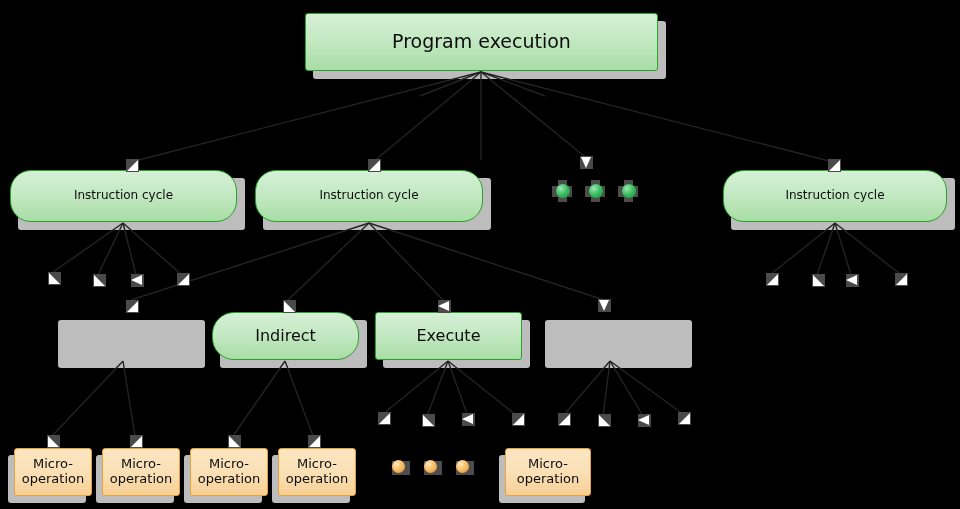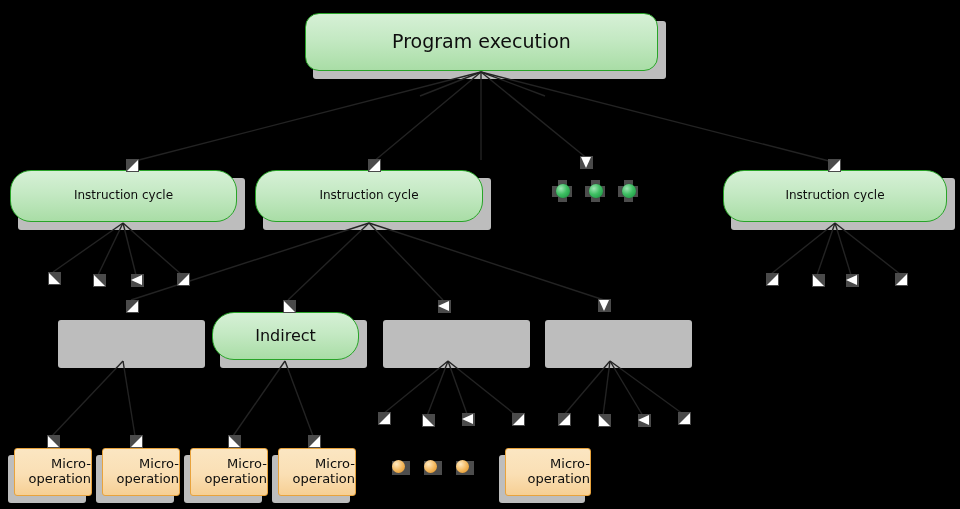--- a/index.html
+++ b/index.html
@@ -37,21 +37,20 @@
     z-index: 2;
   }
 
   .green {
     border: 1.4px solid #28a428;
     background: linear-gradient(180deg, #d6f0d6 0%, #c4e9c3 45%, #a9dda6 100%);
   }
   .orange {
     border: 1.4px solid #e8a33d;
     background: linear-gradient(180deg, #fbe6c2 0%, #fadfb4 55%, #f6cf94 100%);
-    text-align: right;
   }
 
   .t-program { font-size: 19px; }
   .t-cycle   { font-size: 12px; border-radius: 21px; }
   .t-phase   { font-size: 16px; }
   .t-micro   { font-size: 13px; }
 
   
   .dot-holder { position: absolute; z-index: 6; }
   .dot {
@@ -157,21 +156,21 @@
       <path d="M448 361 L467 414"></path>
       <path d="M448 361 L517 416"></path>
       <path d="M610 361 L563 416"></path>
       <path d="M610 361 L603 416"></path>
       <path d="M610 361 L643 416"></path>
       <path d="M610 361 L683 414"></path>
     </g>
   </svg>
 
   <div class="shadow" style="left:313px; top:21px; width:353px; height:58px;"></div>
-  <div class="node green t-program" style="left:305px; top:13px; width:353px; height:58px;border-radius:14px;">
+  <div class="node green t-program" style="left:305px; top:13px; width:353px; height:58px;">
     <span>Program execution</span>
   </div>
 
   <div class="shadow" style="left:18px; top:178px; width:227px; height:52px;"></div>
   <div class="node green t-cycle" style="left:10px; top:170px; width:227px; height:52px;">
     <span>Instruction cycle</span>
   </div>
 
   <div class="shadow" style="left:263px; top:178px; width:228px; height:52px;"></div>
   <div class="node green t-cycle" style="left:255px; top:170px; width:228px; height:52px;">
@@ -198,20 +197,23 @@
   </div>
 
   <div class="shadow" style="left:58px; top:320px; width:147px; height:48px;"></div>
 
   <div class="shadow" style="left:220px; top:320px; width:147px; height:48px;"></div>
   <div class="node green t-phase" style="left:212px; top:312px; width:147px; height:48px;border-radius:22px;">
     <span>Indirect</span>
   </div>
 
   <div class="shadow" style="left:383px; top:320px; width:147px; height:48px;"></div>
+  <div class="node green t-phase" style="left:375px; top:312px; width:147px; height:48px;">
+    <span>Execute</span>
+  </div>
 
   <div class="shadow" style="left:545px; top:320px; width:147px; height:48px;"></div>
 
   <div class="shadow" style="left:8px; top:455px; width:78px; height:48px;"></div>
   <div class="node orange t-micro" style="left:14px; top:448px; width:78px; height:48px;">
     <span>Micro-operation</span>
   </div>
 
   <div class="shadow" style="left:96px; top:455px; width:78px; height:48px;"></div>
   <div class="node orange t-micro" style="left:102px; top:448px; width:78px; height:48px;">

